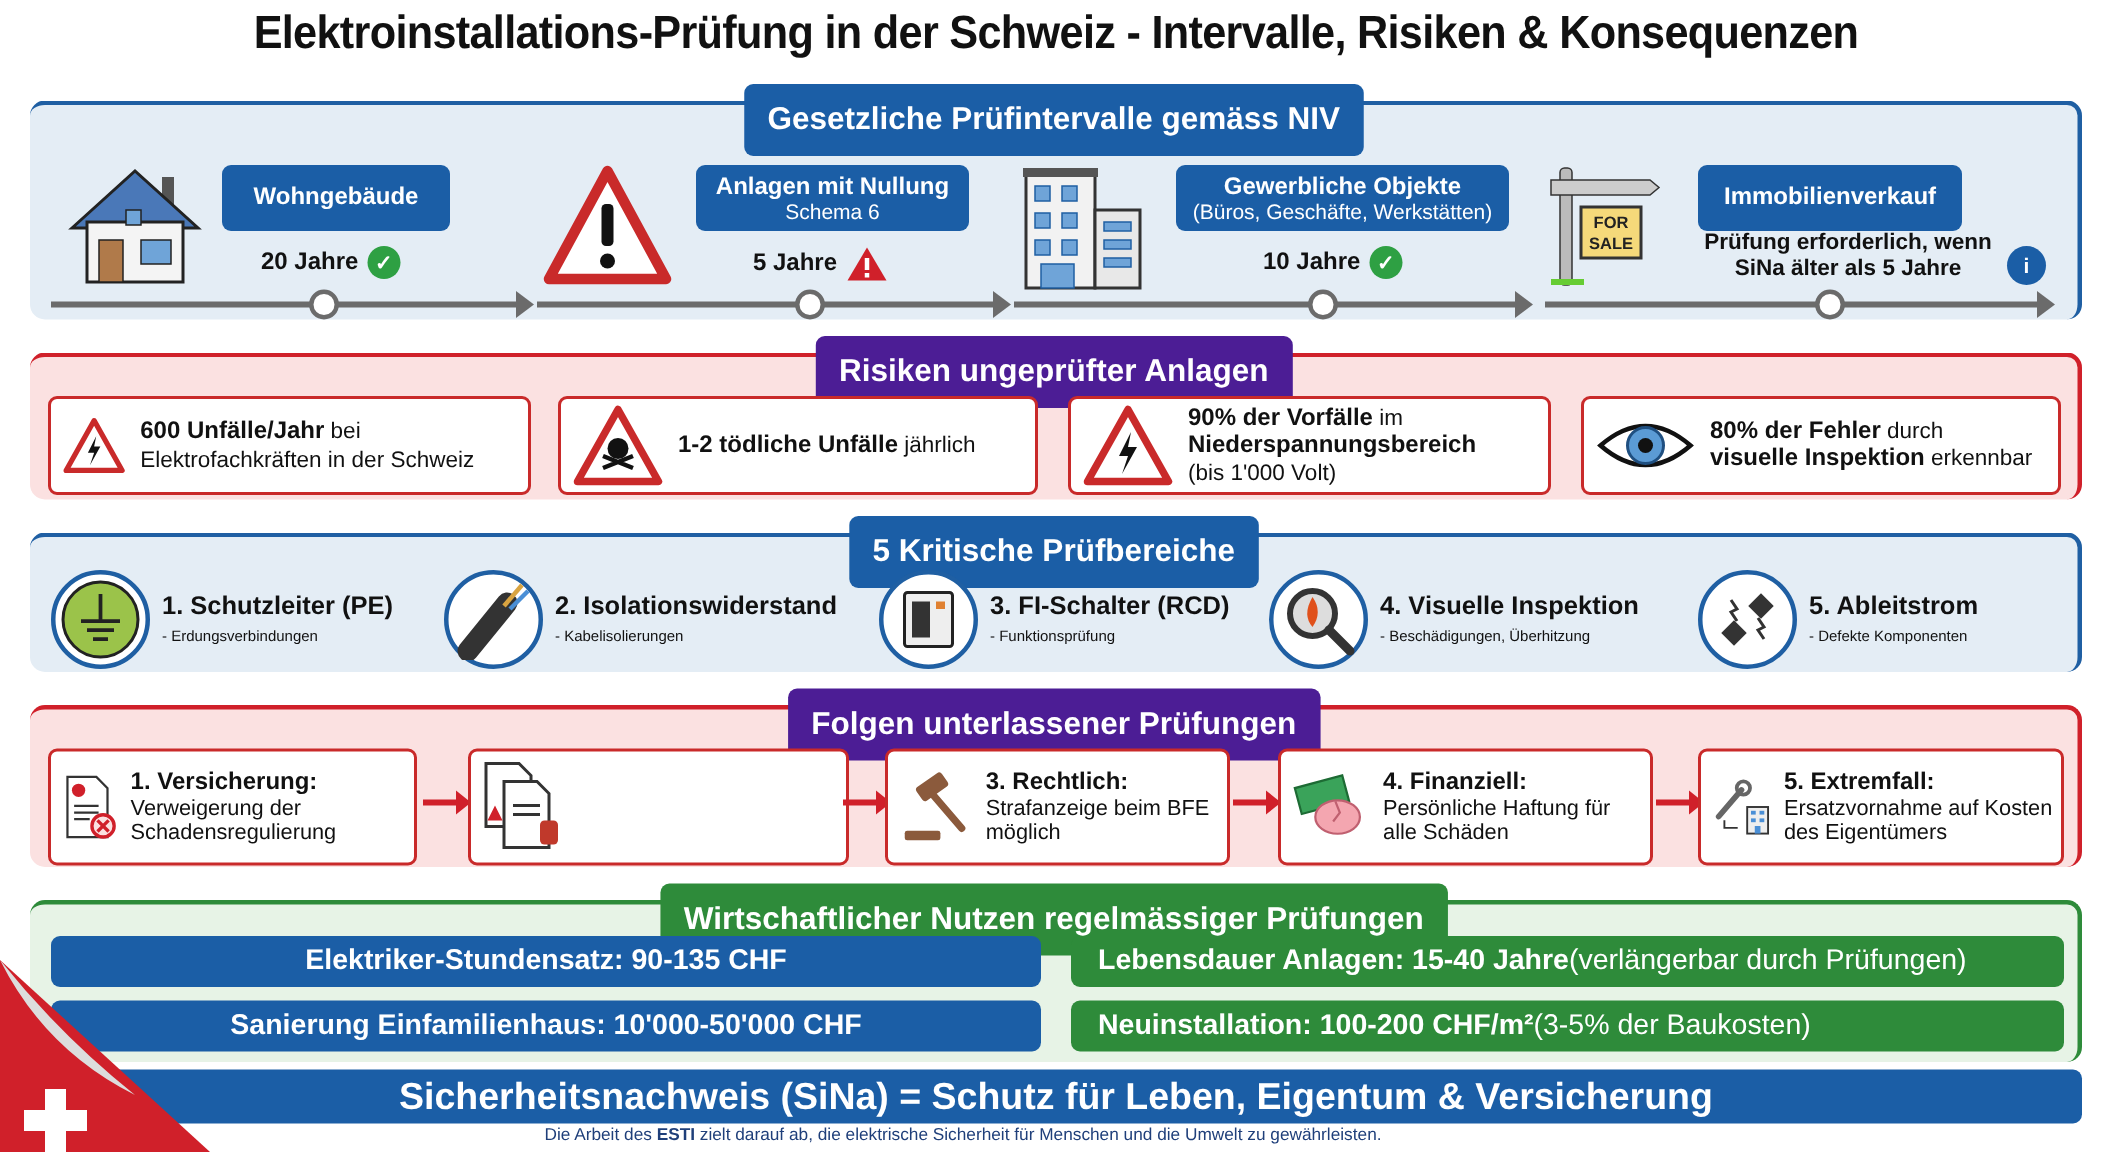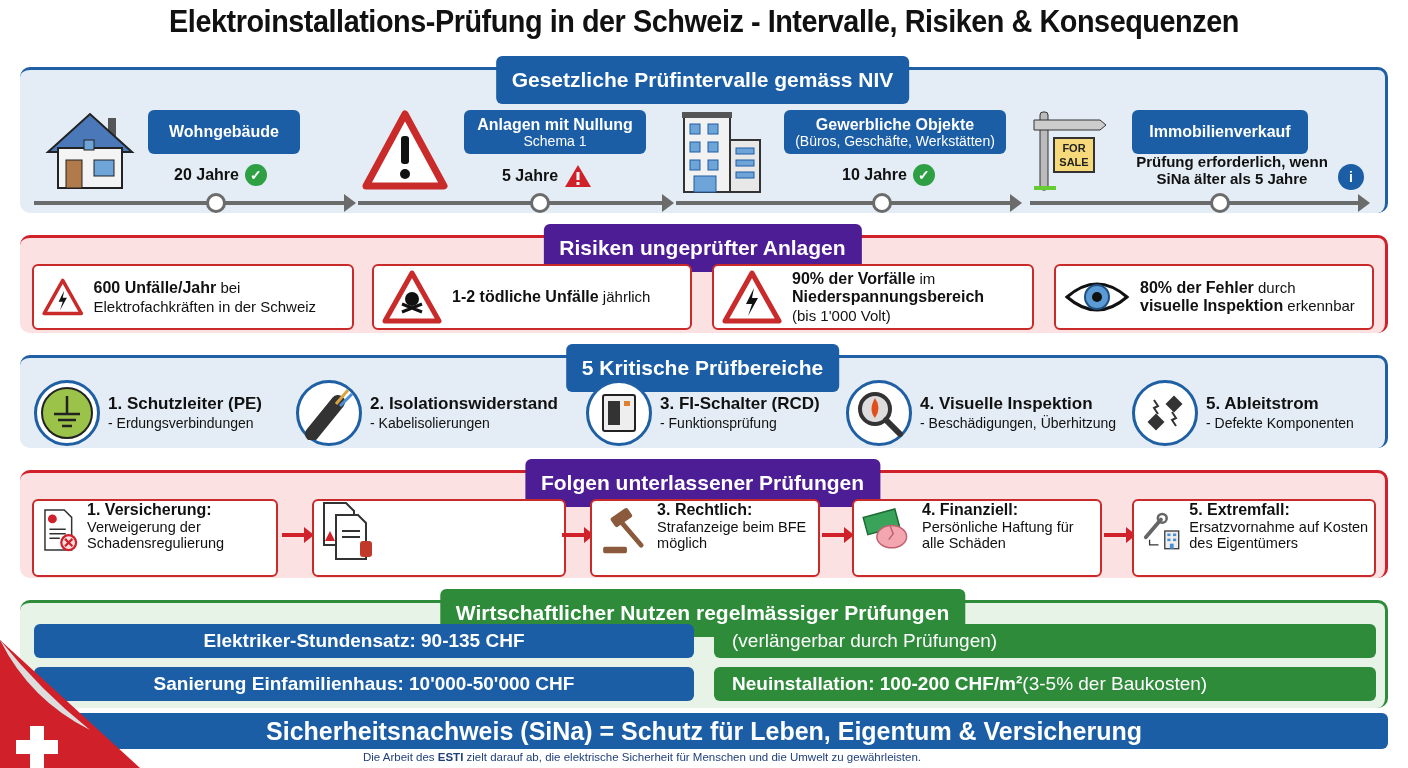--- a/index.html
+++ b/index.html
@@ -21,23 +21,23 @@
 .timeline{position:absolute;height:4px;background:#6b6b6b;top:131px}
 .tl-dot{position:absolute;top:-8px;width:20px;height:20px;border-radius:50%;background:#fff;border:3px solid #6b6b6b}
 .tl-arrow{position:absolute;right:-6px;top:-7px;width:0;height:0;border-left:12px solid #6b6b6b;border-top:9px solid transparent;border-bottom:9px solid transparent}
 
 .rbox{position:absolute;top:26px;height:66px;background:#fff;border:2px solid #c92a2a;border-radius:6px;display:flex;align-items:center;padding-left:8px;gap:10px;font-size:15px;line-height:1.15}
 .rbox b{font-size:16px}
 
 .kitem{position:absolute;top:22px;display:flex;align-items:center;gap:8px}
 .kcirc{width:66px;height:66px;border-radius:50%;border:3px solid #1f5fa3;background:#fff;display:flex;align-items:center;justify-content:center}
 .ktext b{display:block;font-size:17px}
-.ktext span{font-size:14px}
-
-.fbox{position:absolute;top:26px;height:78px;background:#fff;border:2px solid #c92a2a;border-radius:6px;display:flex;align-items:flex-start;padding-left:8px;gap:8px;font-size:14.5px;line-height:1.12}
+.ktext span{font-size:10px}
+
+.fbox{position:absolute;top:26px;height:78px;background:#fff;border:2px solid #c92a2a;border-radius:6px;display:flex;align-items:center;padding-left:8px;gap:8px;font-size:14.5px;line-height:1.12}
 .fbox b{display:block;font-size:16px}
 .farrow{position:absolute;top:60px;width:26px;height:4px;background:#d0202a}
 .farrow::after{content:"";position:absolute;right:-6px;top:-6px;border-left:10px solid #d0202a;border-top:8px solid transparent;border-bottom:8px solid transparent}
 
 .bar{position:absolute;height:34px;border-radius:6px;color:#fff;font-size:19px;display:flex;align-items:center;justify-content:center}
 .bar.b{background:#1b5ea6;font-weight:bold}
 .bar.g{background:#2e8b3a;justify-content:flex-start;padding-left:18px}
 .final{position:absolute;left:20px;top:713px;width:1368px;height:36px;background:#1b5ea6;border-radius:6px;color:#fff;font-size:25px;font-weight:bold;text-align:center;line-height:36px}
 .foot{position:absolute;top:751px;left:0;width:1284px;text-align:center;font-size:11.5px;color:#1f3f7a}
 .swiss{position:absolute;left:0;top:640px;width:140px;height:128px}
@@ -69,21 +69,21 @@
       <div class="tl-dot" style="left:172px"></div>
       <div class="tl-arrow"></div>
     </div>
 
   <div class="s1item" style="left:342px;width:310px">
     <svg class="s1icon" width="86" height="80" viewBox="0 0 86 80">
         <polygon points="43,4 82,76 4,76" fill="#fff" stroke="#c92a2a" stroke-width="7" stroke-linejoin="round"></polygon>
         <rect x="39" y="26" width="8" height="28" rx="3" fill="#111"></rect>
         <circle cx="43" cy="64" r="5" fill="#111"></circle>
       </svg>
-    <div class="s1label" style="left:102px;width:182px;height:44px"><span>Anlagen mit Nullung</span><small>Schema 1</small></div>
+    <div class="s1label" style="left:102px;width:182px;height:44px"><span>Anlagen mit Nullung</span><small>Schema 6</small></div>
     <div class="s1val" style="left:140px;top:54px">
         <span>5 Jahre</span>
         <svg width="28" height="24" viewBox="0 0 28 24">
           <polygon points="14,1 27,23 1,23" fill="#d0202a"></polygon>
           <rect x="12.5" y="8" width="3" height="8" fill="#fff"></rect>
           <rect x="12.5" y="18" width="3" height="3" fill="#fff"></rect>
         </svg>
       </div>
   </div>
   <div class="timeline" style="left:338px;width:310px">
@@ -284,20 +284,21 @@
     <div><b>5. Extremfall:</b><span>Ersatzvornahme auf Kosten des Eigentümers</span></div>
   </div>
 </div>
 
 <div class="panel green-p" style="top:600px;height:108px">
   <div class="ptitle green-t">Wirtschaftlicher Nutzen regelmässiger Prüfungen</div>
 </div>
 <div class="bar b" style="left:34px;top:624px;width:660px">Elektriker-Stundensatz: 90-135 CHF</div>
 <div class="bar b" style="left:34px;top:667px;width:660px">Sanierung Einfamilienhaus: 10'000-50'000 CHF</div>
 <div class="bar g" style="left:714px;top:624px;width:662px">
+    <b>Lebensdauer Anlagen: 15-40  Jahre</b>
     <span> (verlängerbar durch Prüfungen)</span>
   </div>
 <div class="bar g" style="left:714px;top:667px;width:662px">
     <b>Neuinstallation: 100-200 CHF/m²</b>
     <span> (3-5% der Baukosten)</span>
   </div>
 
 <div class="final">Sicherheitsnachweis (SiNa) = Schutz für Leben, Eigentum &amp; Versicherung</div>
 <div class="foot"><span>Die Arbeit des </span><b>ESTI</b><span> zielt darauf ab, die elektrische Sicherheit für Menschen und die Umwelt zu gewährleisten.</span></div>
 

